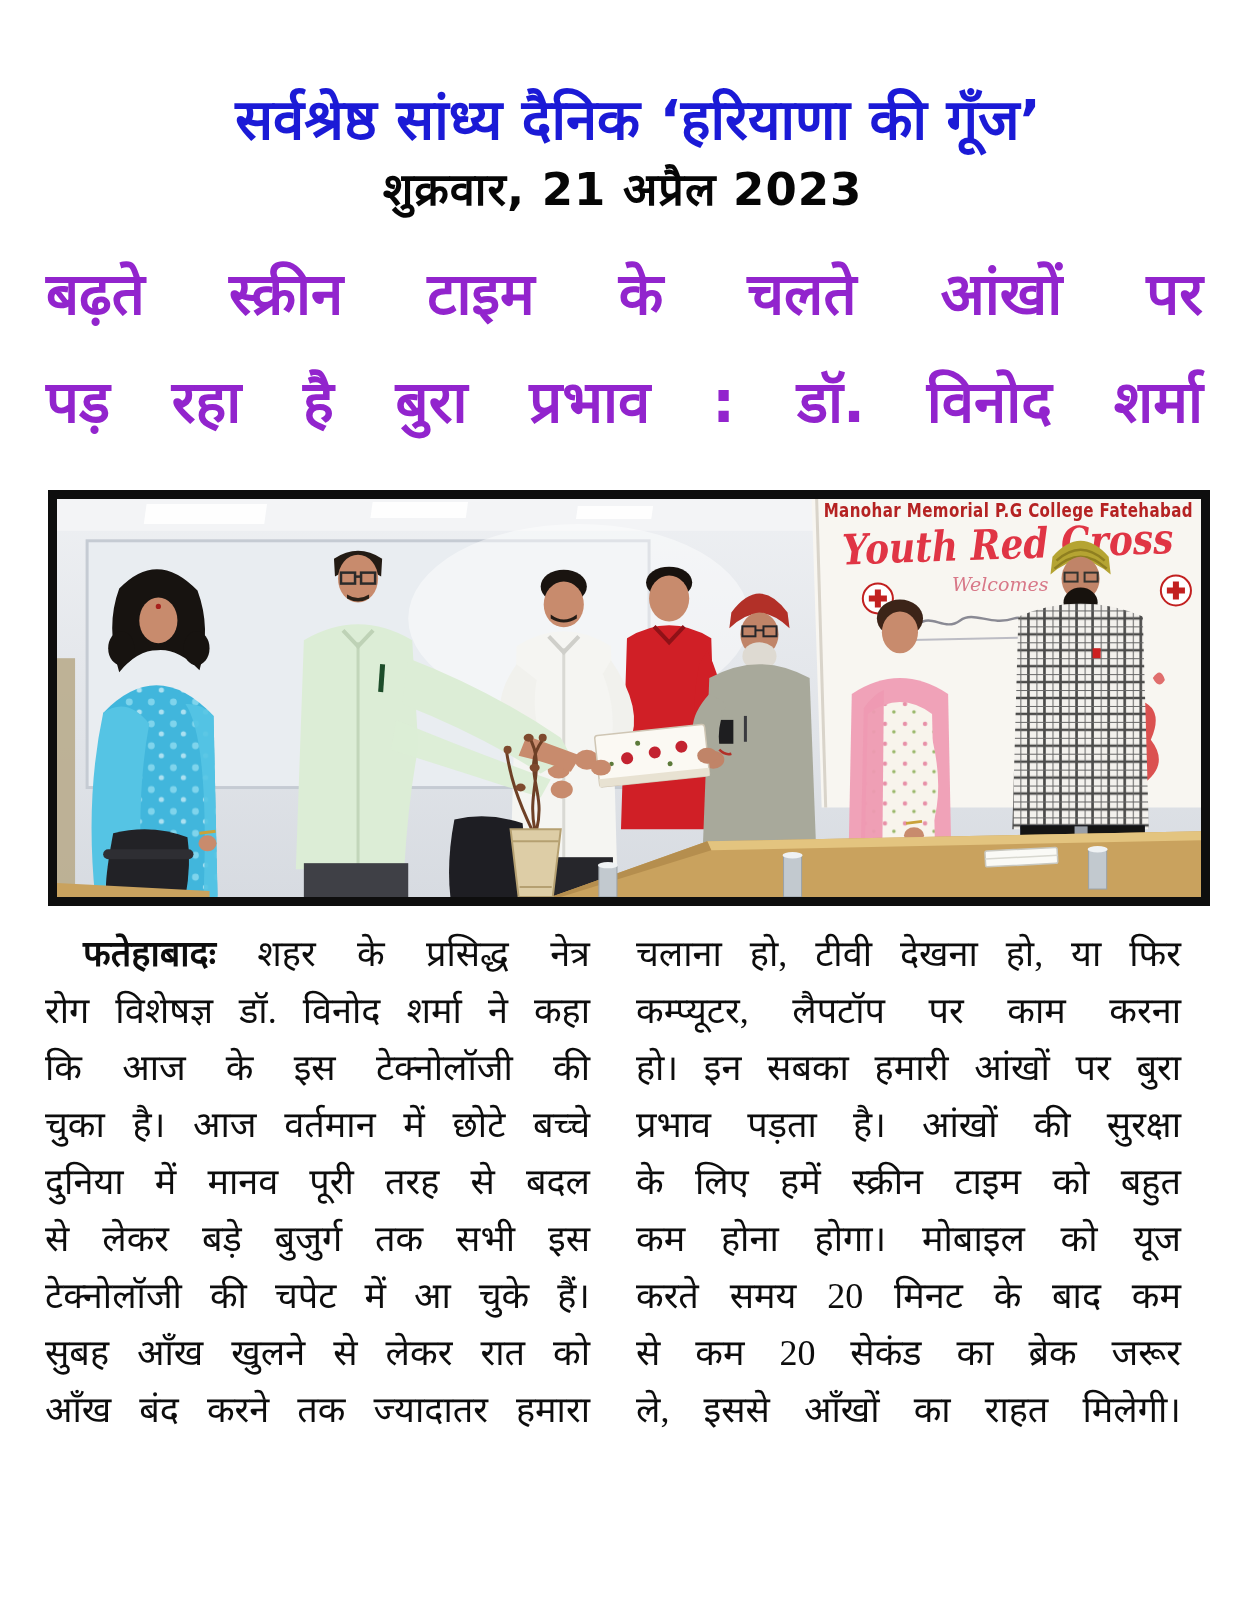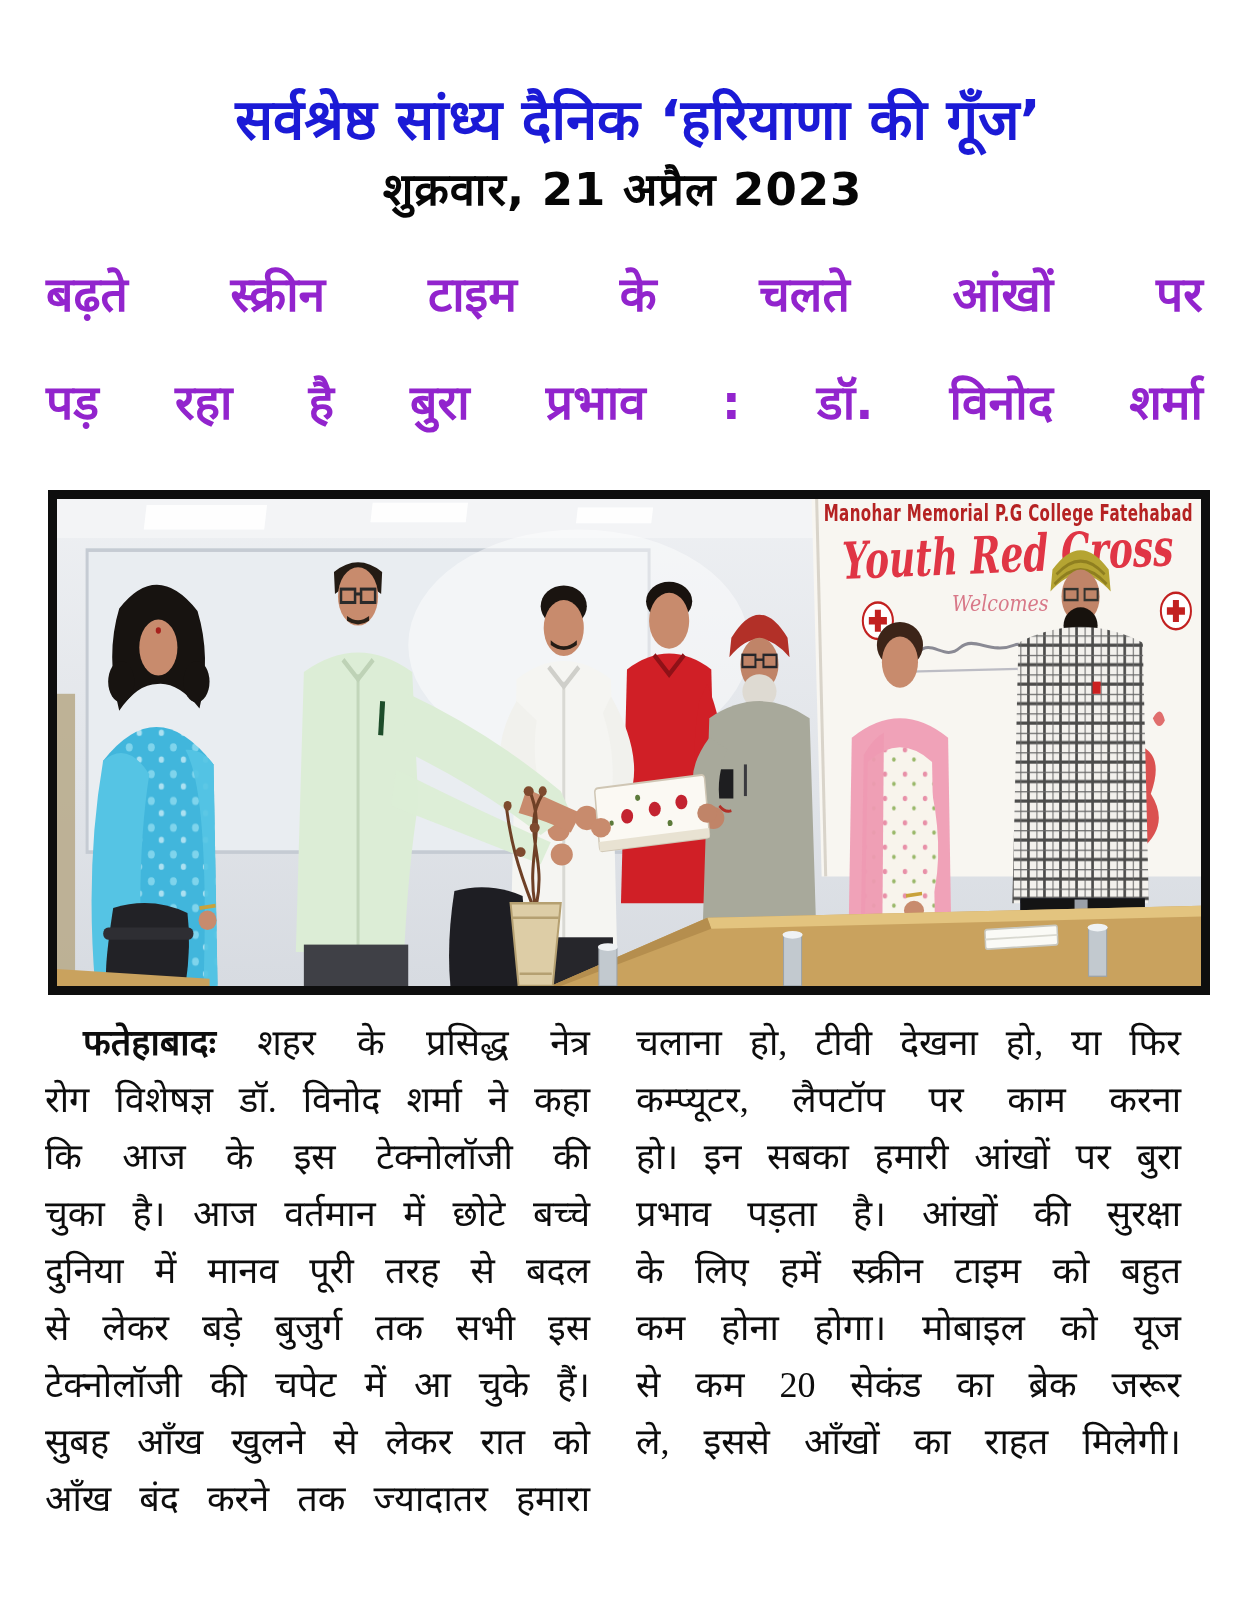--- a/index.html
+++ b/index.html
@@ -4,23 +4,23 @@
 <style>
   html,body { margin:0; padding:0; background:#ffffff; }
   .page {
     position:relative; width:1245px; height:1600px; background:#ffffff;
     font-family:"DejaVu Sans","Liberation Sans",sans-serif; overflow:hidden;
   }
   .masthead { text-align:center; padding-top:86px; }
   .masthead-title { font-size:56px; font-weight:700; letter-spacing:0px; line-height:1.2;padding-left:31px; }
   .masthead-date { font-size:45px; font-weight:700; color:#060606; margin-top:4px; letter-spacing:1px; }
   .headline { margin:22px 42px 0 46px; font-weight:700; line-height:108px; }
-  .hl-line { font-size:48px; text-align:justify; text-align-last:justify; }
+  .hl-line { font-size:58px; text-align:justify; text-align-last:justify; }
   .photo-frame {
-    margin:34px 0 0 48px; width:1162px; height:505px;
+    margin:34px 0 0 48px; width:1162px; height:416px;
     border:9px solid #0e0e0e; box-sizing:border-box; background:#dfe3e8;
   }
   .photo-frame svg { display:block; width:100%; height:100%; }
   .article {
     display:flex; gap:46px; margin:20px 64px 0 45px;
     font-family:"Liberation Serif","DejaVu Serif",serif; color:#0d0d0d;
   }
   .col { width:557px; font-size:36px; line-height:57px; }
   .line { text-align:justify; text-align-last:justify; }
   .lead-line { text-indent:38px; }
@@ -261,19 +261,20 @@
         </div>
     </div>
     <div class="col">
       <div>
           <div class="line">चलाना हो, टीवी देखना हो, या फिर</div>
           <div class="line">कम्प्यूटर, लैपटॉप पर काम करना</div>
           <div class="line">हो। इन सबका हमारी आंखों पर बुरा</div>
           <div class="line">प्रभाव पड़ता है। आंखों की सुरक्षा</div>
           <div class="line">के लिए हमें स्क्रीन टाइम को बहुत</div>
           <div class="line">कम होना होगा। मोबाइल को यूज</div>
+          <div class="line">करते समय 20 मिनट के बाद कम</div>
           <div class="line">से कम 20 सेकंड का ब्रेक जरूर</div>
           <div class="line">ले, इससे आँखों का राहत मिलेगी।</div>
         </div>
     </div>
   </div>
 
 </div>
 
 </body></html>

